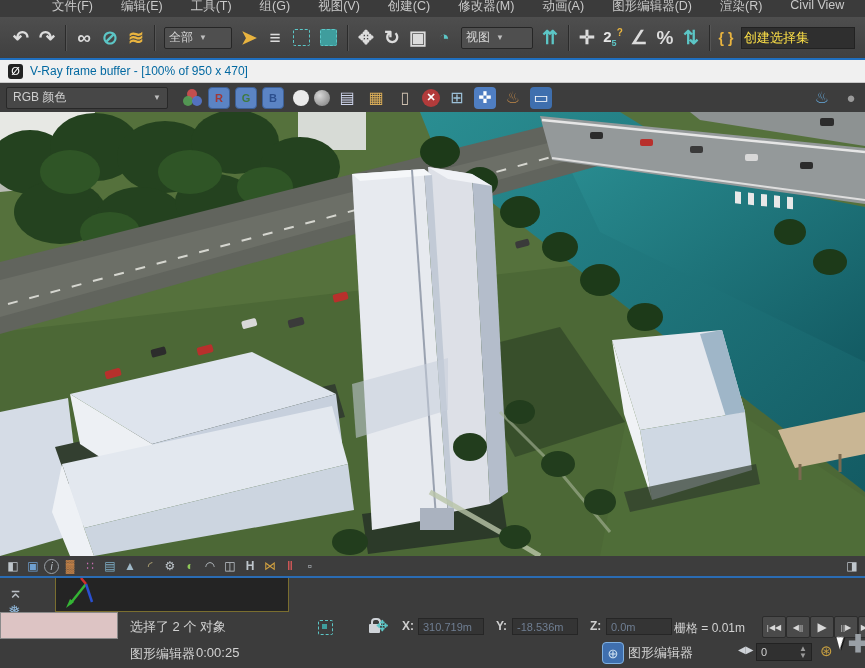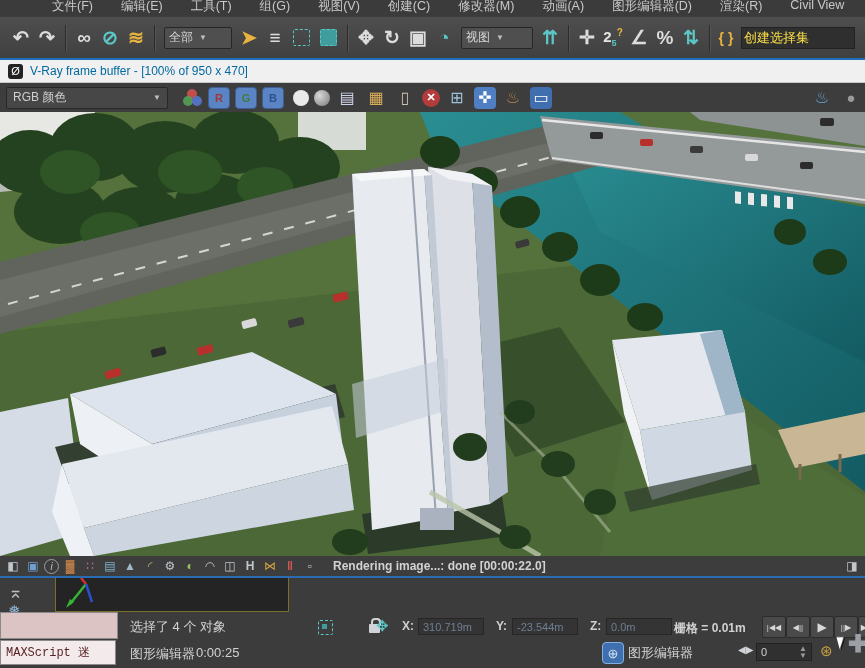--- a/index.html
+++ b/index.html
@@ -342,67 +342,63 @@
   <span class="bbi" style="color:#9fb8c8">▲</span>
   <span class="bbi" style="color:#c8b87f">◜</span>
   <span class="bbi">⚙</span>
   <span class="bbi" style="color:#8fc858">◐</span>
   <span class="bbi">◠</span>
   <span class="bbi">◫</span>
   <span class="bbi" style="font-weight:bold">H</span>
   <span class="bbi" style="color:#d0a040">⋈</span>
   <span class="bbi" style="color:#d05858;font-weight:bold">‖</span>
   <span class="bbi">▫</span>
-  <span id="vfb-status">Rendering image...: done [00:00:22.0]</span>
   <span class="spacer"></span>
   <span class="bbi" style="margin-right:4px">◨</span>
 </div>
 
 <div id="bottom" class="abs">
 
   
   <div id="vp-sliver">
     <svg width="70" height="32" viewBox="0 0 70 32">
       <line x1="30" y1="6" x2="14" y2="26" stroke="#35b535" stroke-width="2.5"></line>
       <polygon points="10,30 18,24 14,21" fill="#35b535"></polygon>
       <line x1="30" y1="6" x2="36" y2="24" stroke="#2a50d0" stroke-width="2.5"></line>
       <line x1="30" y1="6" x2="25" y2="0" stroke="#d03030" stroke-width="2.5"></line>
     </svg>
   </div>
   <span class="edgeicon" style="left:8px;top:3px;font-size:18px">⌅</span>
   <span class="edgeicon" style="left:8px;top:24px;color:#8fb6d8;font-size:15px">❅</span>
 
   
   <div id="maxscript-pink"></div>
-  <div id="maxscript-white">
-    <span>MAXScript 迷</span>
-  </div>
-
-  
-  <span class="stattext" style="left:130px;top:40px">选择了 4 个 对象</span>
+
+  
+  <span class="stattext" style="left:130px;top:40px">选择了 2 个 对象</span>
   <span class="stattext" style="left:130px;top:67px">图形编辑器</span>
   <span class="stattext" style="left:196px;top:67px">0:00:25</span>
 
   
   <span class="abs isolatebox" style="left:318px;top:42px"><i></i></span>
   <span class="abs lock" style="left:350px;top:40px"></span>
   <span class="abs minii" style="left:376px;top:39px;font-size:15px;color:#5cc6c6">✥</span>
   <span class="abs coordlbl" style="left:402px;top:41px">X:</span>
   <span class="abs coordbox" style="left:418px;top:40px">
       <span>310.719m</span>
     </span>
   <span class="abs coordlbl" style="left:496px;top:41px">Y:</span>
   <span class="abs coordbox" style="left:512px;top:40px">
-      <span>-23.544m</span>
+      <span>-18.536m</span>
     </span>
   <span class="abs coordlbl" style="left:590px;top:41px">Z:</span>
   <span class="abs coordbox" style="left:606px;top:40px">
       <span>0.0m</span>
     </span>
-  <span class="stattext" style="left:674px;top:42px;font-weight:bold;font-size:12px">栅格 = 0.01m</span>
+  <span class="stattext" style="left:674px;top:42px;font-weight:normal;font-size:12px">栅格 = 0.01m</span>
 
   
   <span class="abs pbtn" style="left:762px;top:38px">|◀◀</span>
   <span class="abs pbtn" style="left:786px;top:38px">◀||</span>
   <span class="abs pbtn play" style="left:810px;top:38px">▶</span>
   <span class="abs pbtn" style="left:834px;top:38px">||▶</span>
   <span class="abs pbtn" style="left:858px;top:38px;width:18px">▶▶|</span>
 
   
   <div class="abs" id="timetag-icon" style="left:602px;top:64px">

